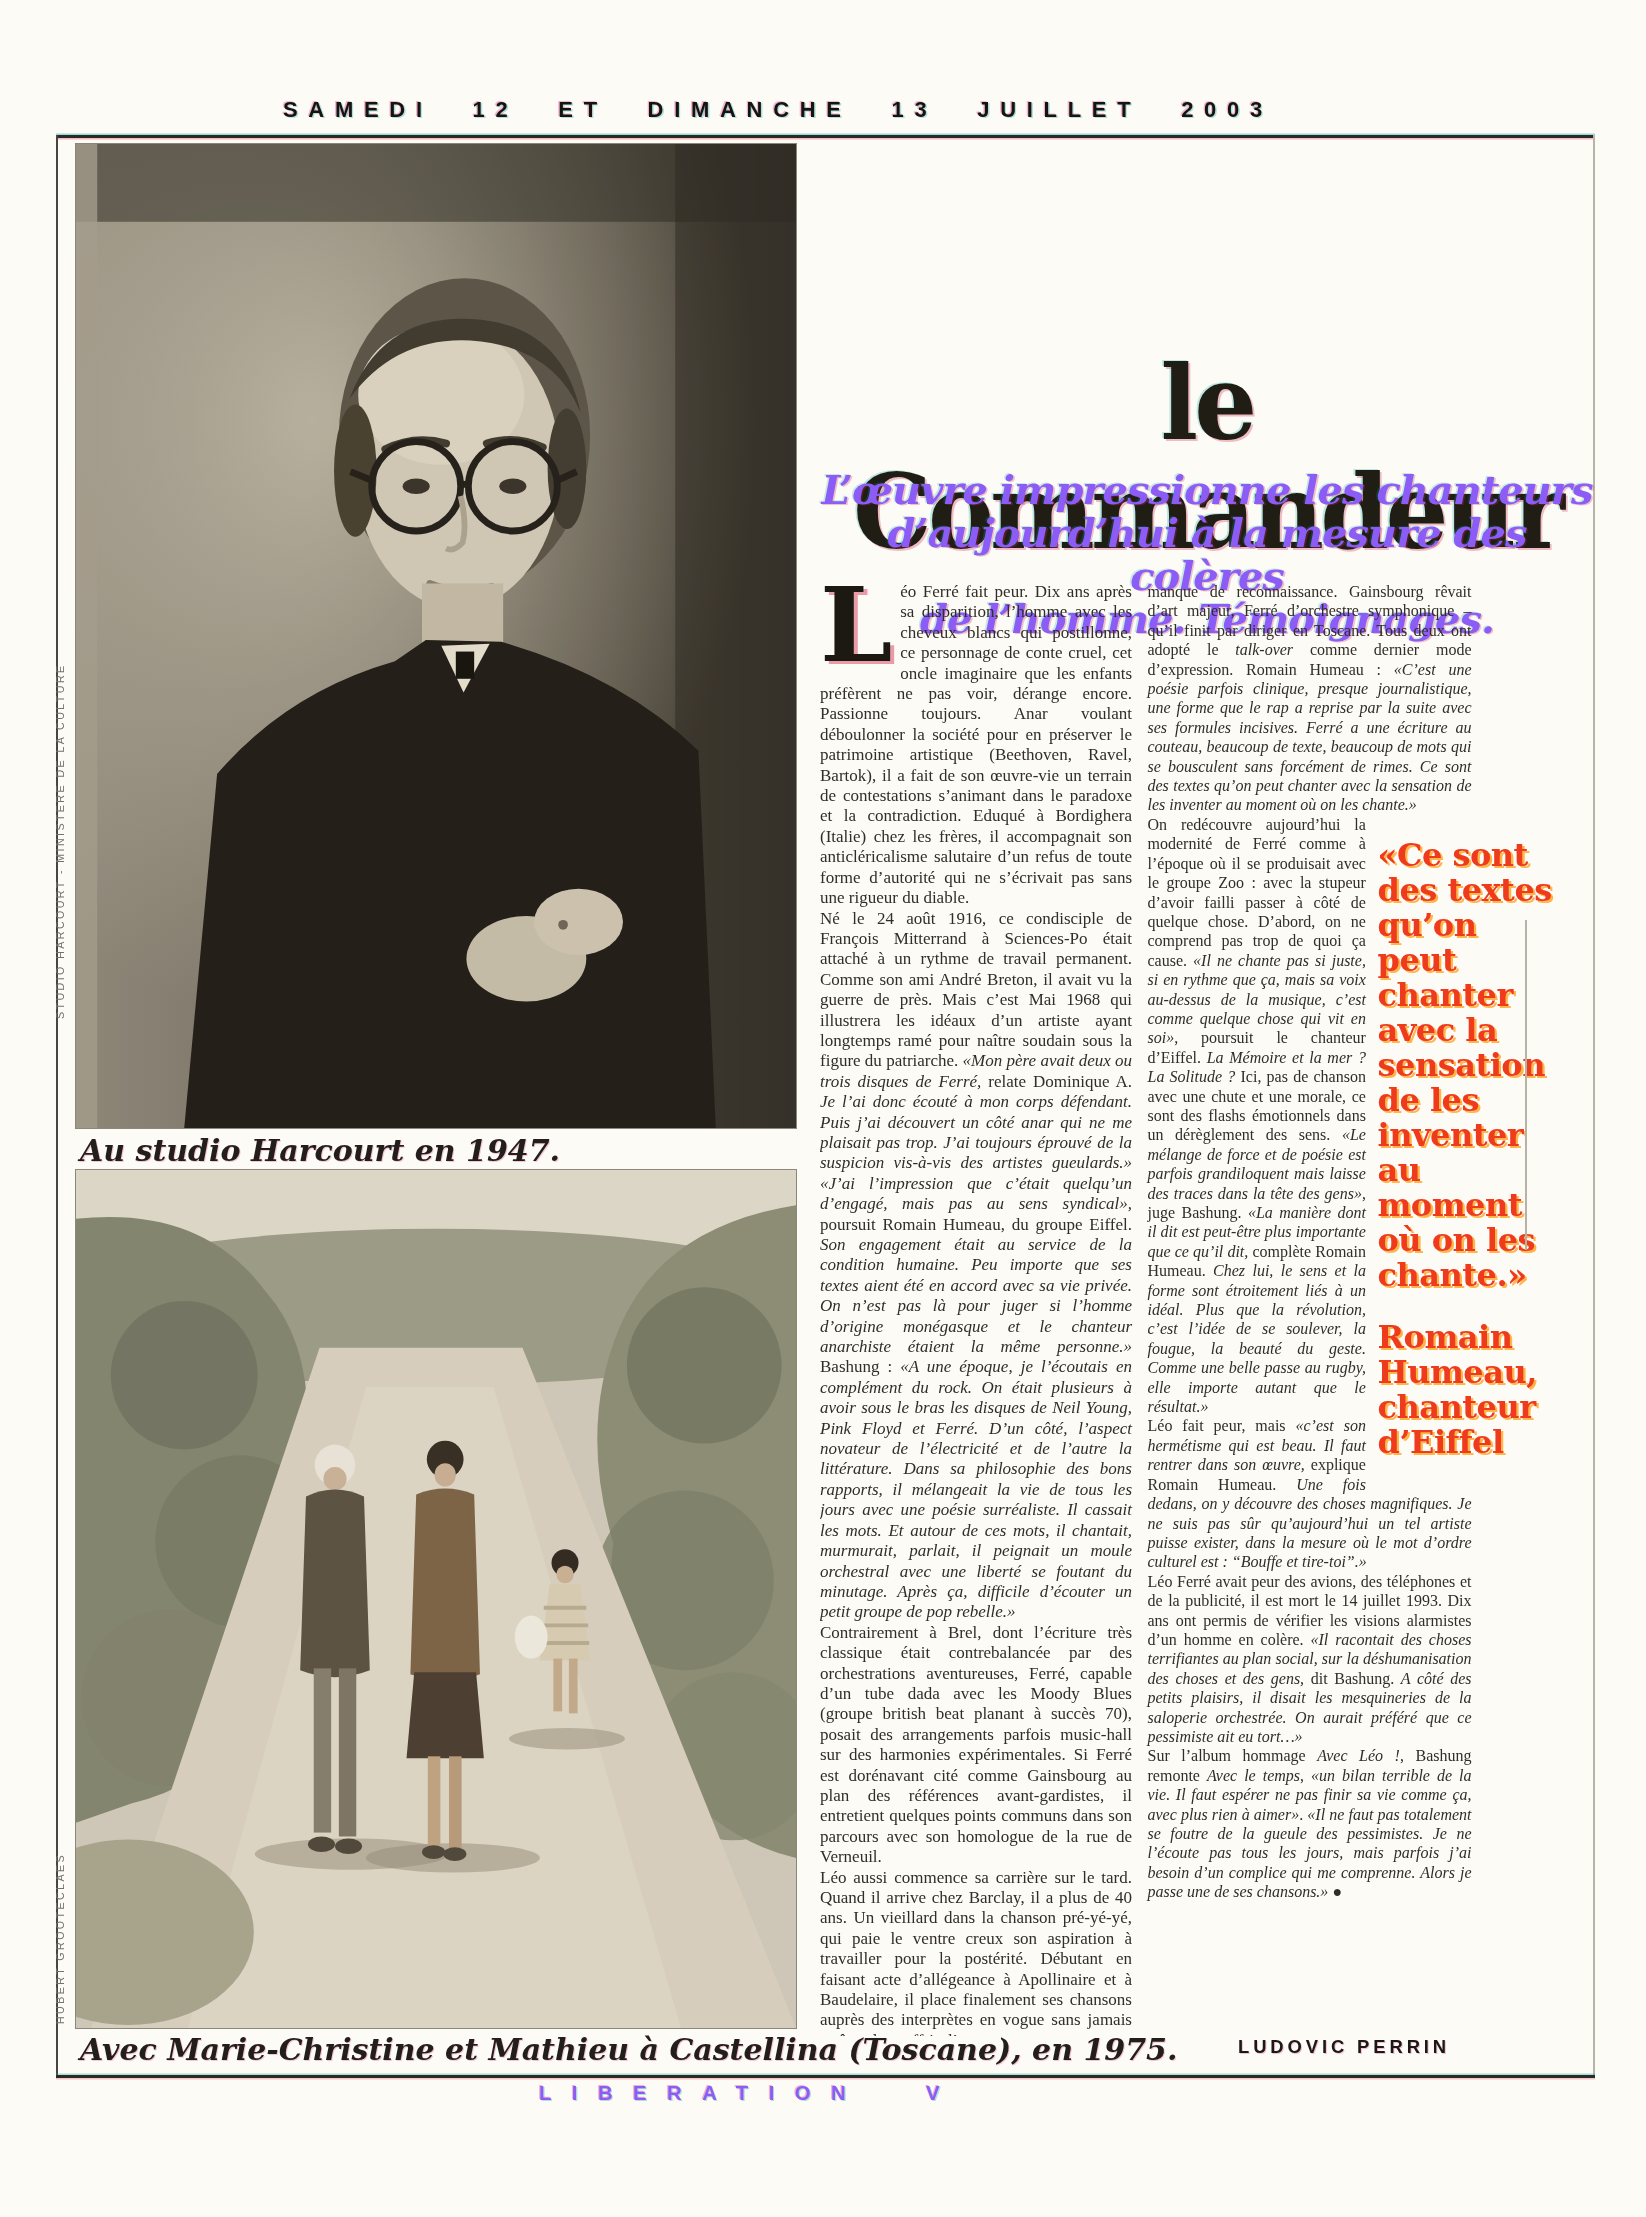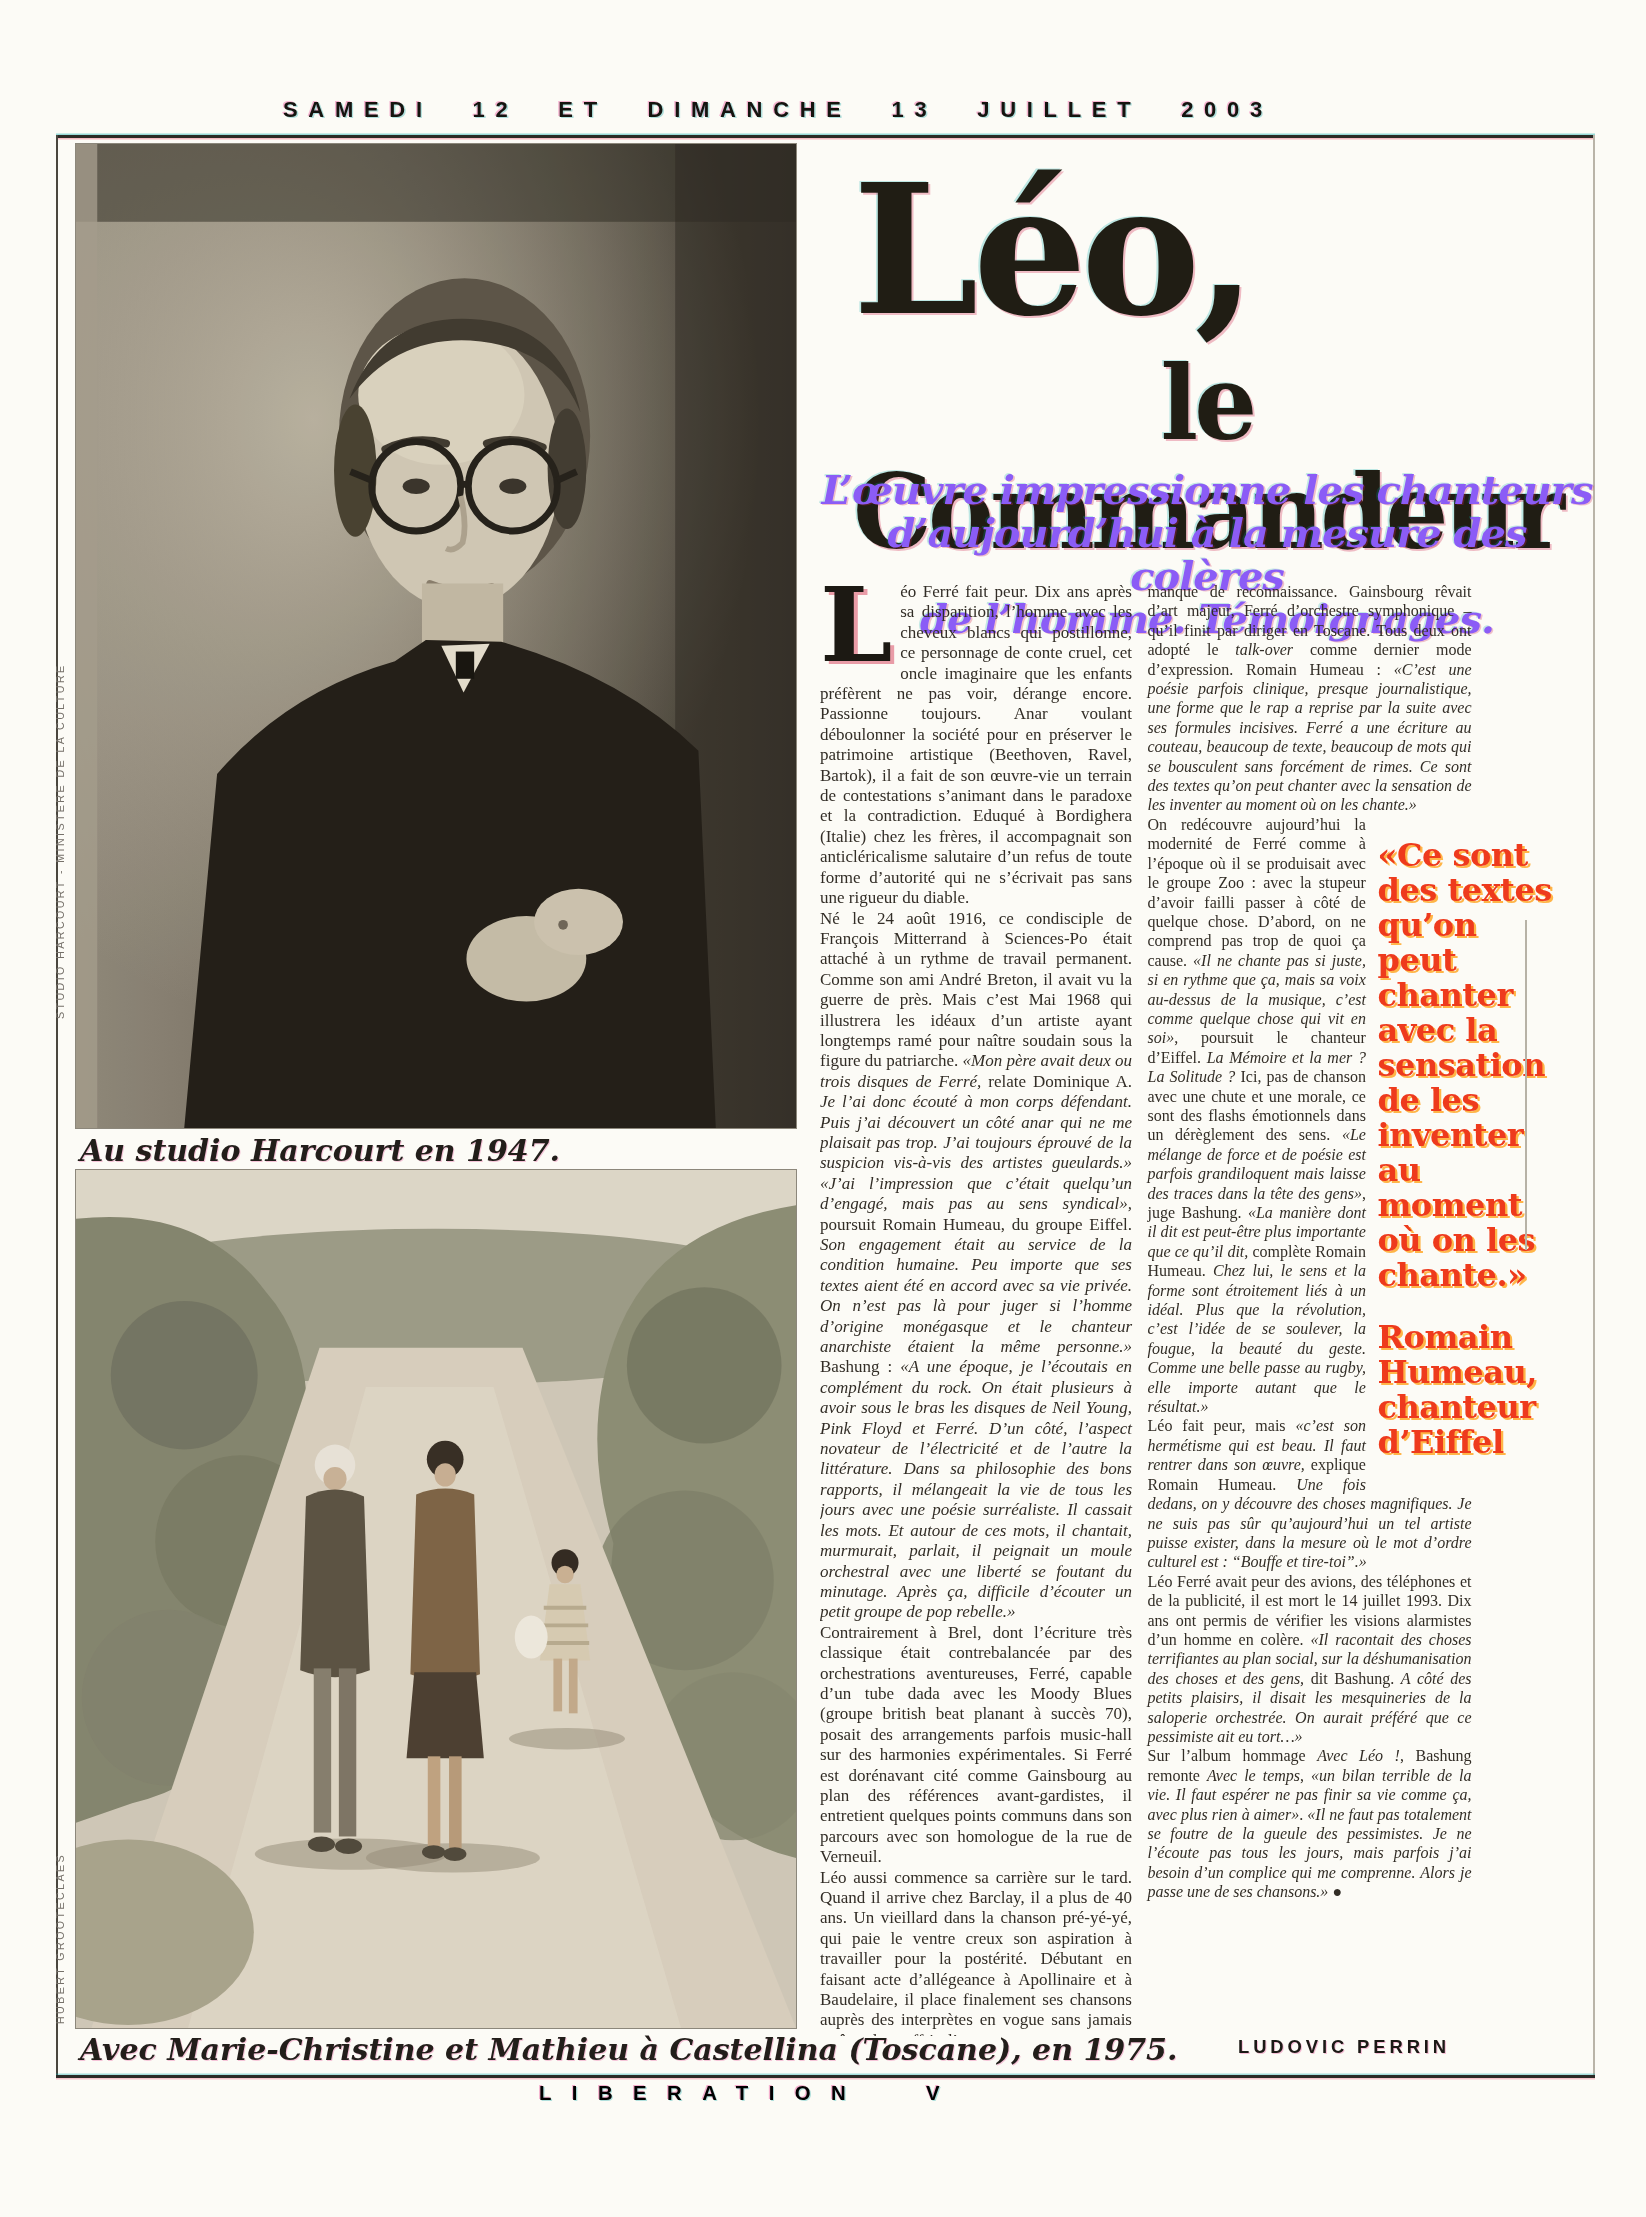--- a/index.html
+++ b/index.html
@@ -17,21 +17,21 @@
     white-space:nowrap;
   }
   .top-rule{position:absolute; top:135px; left:56px; width:1539px; height:2.9px;
     background:#2b2a25; box-shadow:0 -1.5px 0 rgba(0,170,170,.4),0 1.5px 0 rgba(230,60,90,.35);}
   .frame-left{position:absolute; top:135px; left:56px; width:1.9px; height:1942px; background:#4a463e;}
   .frame-right{position:absolute; top:135px; left:1593px; width:1.9px; height:1942px; background:#b9b4a8;}
   .bottom-rule{position:absolute; top:2075px; left:56px; width:1539px; height:2.9px;
     background:#2b2a25; box-shadow:0 -1.5px 0 rgba(0,170,170,.35),0 1.5px 0 rgba(230,60,90,.3);}
   .footer{
     position:absolute; top:2082px; left:539px; white-space:nowrap;
-    font-family:"Liberation Sans", sans-serif; font-weight:bold; color:#000000;
+    font-family:"Liberation Sans", sans-serif; font-weight:bold; color:#8b5cf6;
     text-shadow:1.2px 1px 0 rgba(0,160,160,.3), -1.2px -1px 0 rgba(225,0,110,.3);
   }
   .footer .brand{font-size:20.4px; letter-spacing:20.4px;}
   .footer .pageno{font-size:20.4px; letter-spacing:0; margin-left:60px;}
   .pq-rule{position:absolute; left:1525px; top:920px; width:1.9px; height:330px; background:#b7b2a6;}
 
   
   .photo{position:absolute; margin:0; padding:0; box-shadow:0 0 0 1px #8c877b;}
   .photo svg{display:block;}
   .photo1{left:76px; top:144px; width:720px; height:984px;}
@@ -202,21 +202,20 @@
       <path d="M484 448 h44 M482 466 h48 M481 484 h50" stroke="#b6ac8f" stroke-width="4"></path>
       <rect x="494" y="500" width="9" height="54" fill="#c2ab8b"></rect>
       <rect x="510" y="500" width="9" height="56" fill="#c2ab8b"></rect>
       <ellipse cx="471" cy="478" rx="17" ry="22" fill="#efece1"></ellipse>
       <rect width="745" height="878" fill="#c98f84" opacity="0.055"></rect>
     </svg>
   </figure>
   <div class="credit credit2">HUBERT GROOTECLAES</div>
   <div class="caption caption2">Avec Marie-Christine et Mathieu à Castellina (Toscane), en 1975.</div>
 
-  <h1 class="headline-1">Léo,</h1>
   <h1 class="headline-2">le Commandeur</h1>
   <div class="standfirst">
     <div>L’œuvre impressionne les chanteurs</div>
     <div>d’aujourd’hui à la mesure des colères</div>
     <div>de l’homme. Témoignages.</div>
   </div>
 
   <div class="article">
     <div class="col col1">
         <p><span class="dropcap">L</span><span>éo Ferré fait peur. Dix ans après sa disparition, l’homme avec les cheveux blancs qui postillonne, ce personnage de conte cruel, cet oncle imaginaire que les enfants préfèrent ne pas voir, dérange encore. Passionne toujours. Anar voulant déboulonner la société pour en préserver le patrimoine artistique (Beethoven, Ravel, Bartok), il a fait de son œuvre-vie un terrain de contestations s’animant dans le paradoxe et la contradiction. Eduqué à Bordighera (Italie) chez les frères, il accompagnait son anticléricalisme salutaire d’un refus de toute forme d’autorité qui ne s’écrivait pas sans une rigueur du diable.</span></p>

